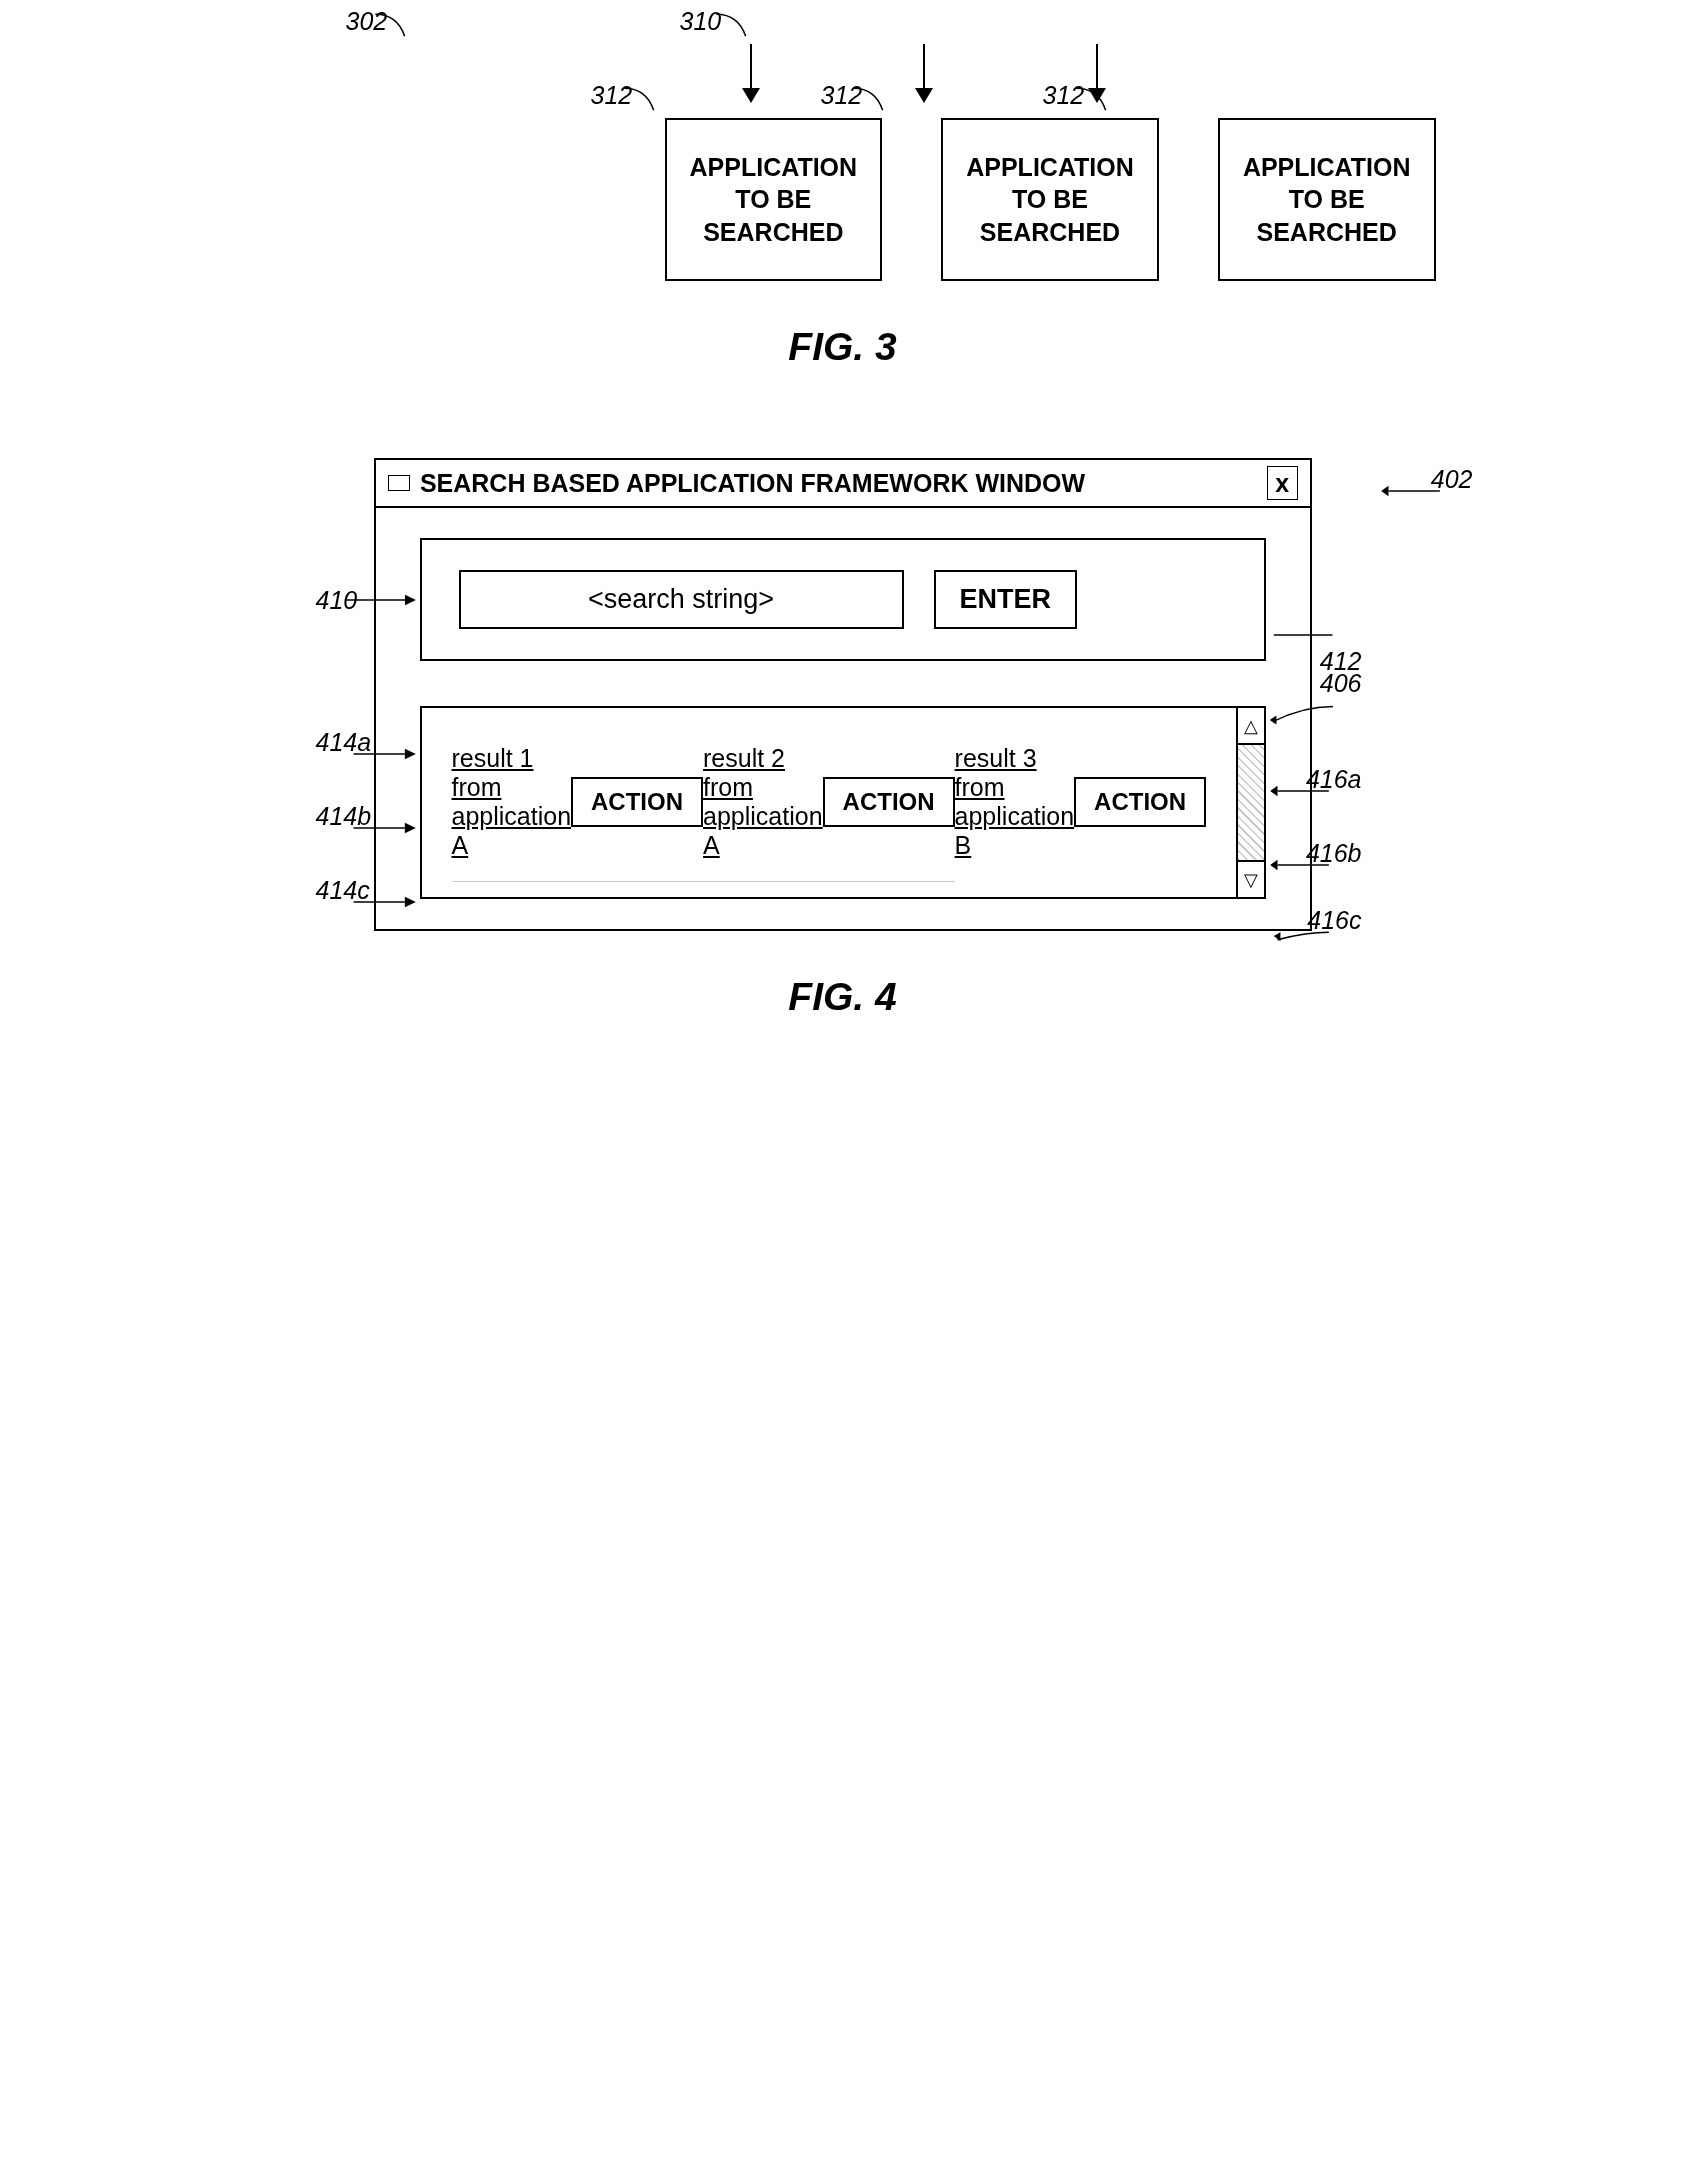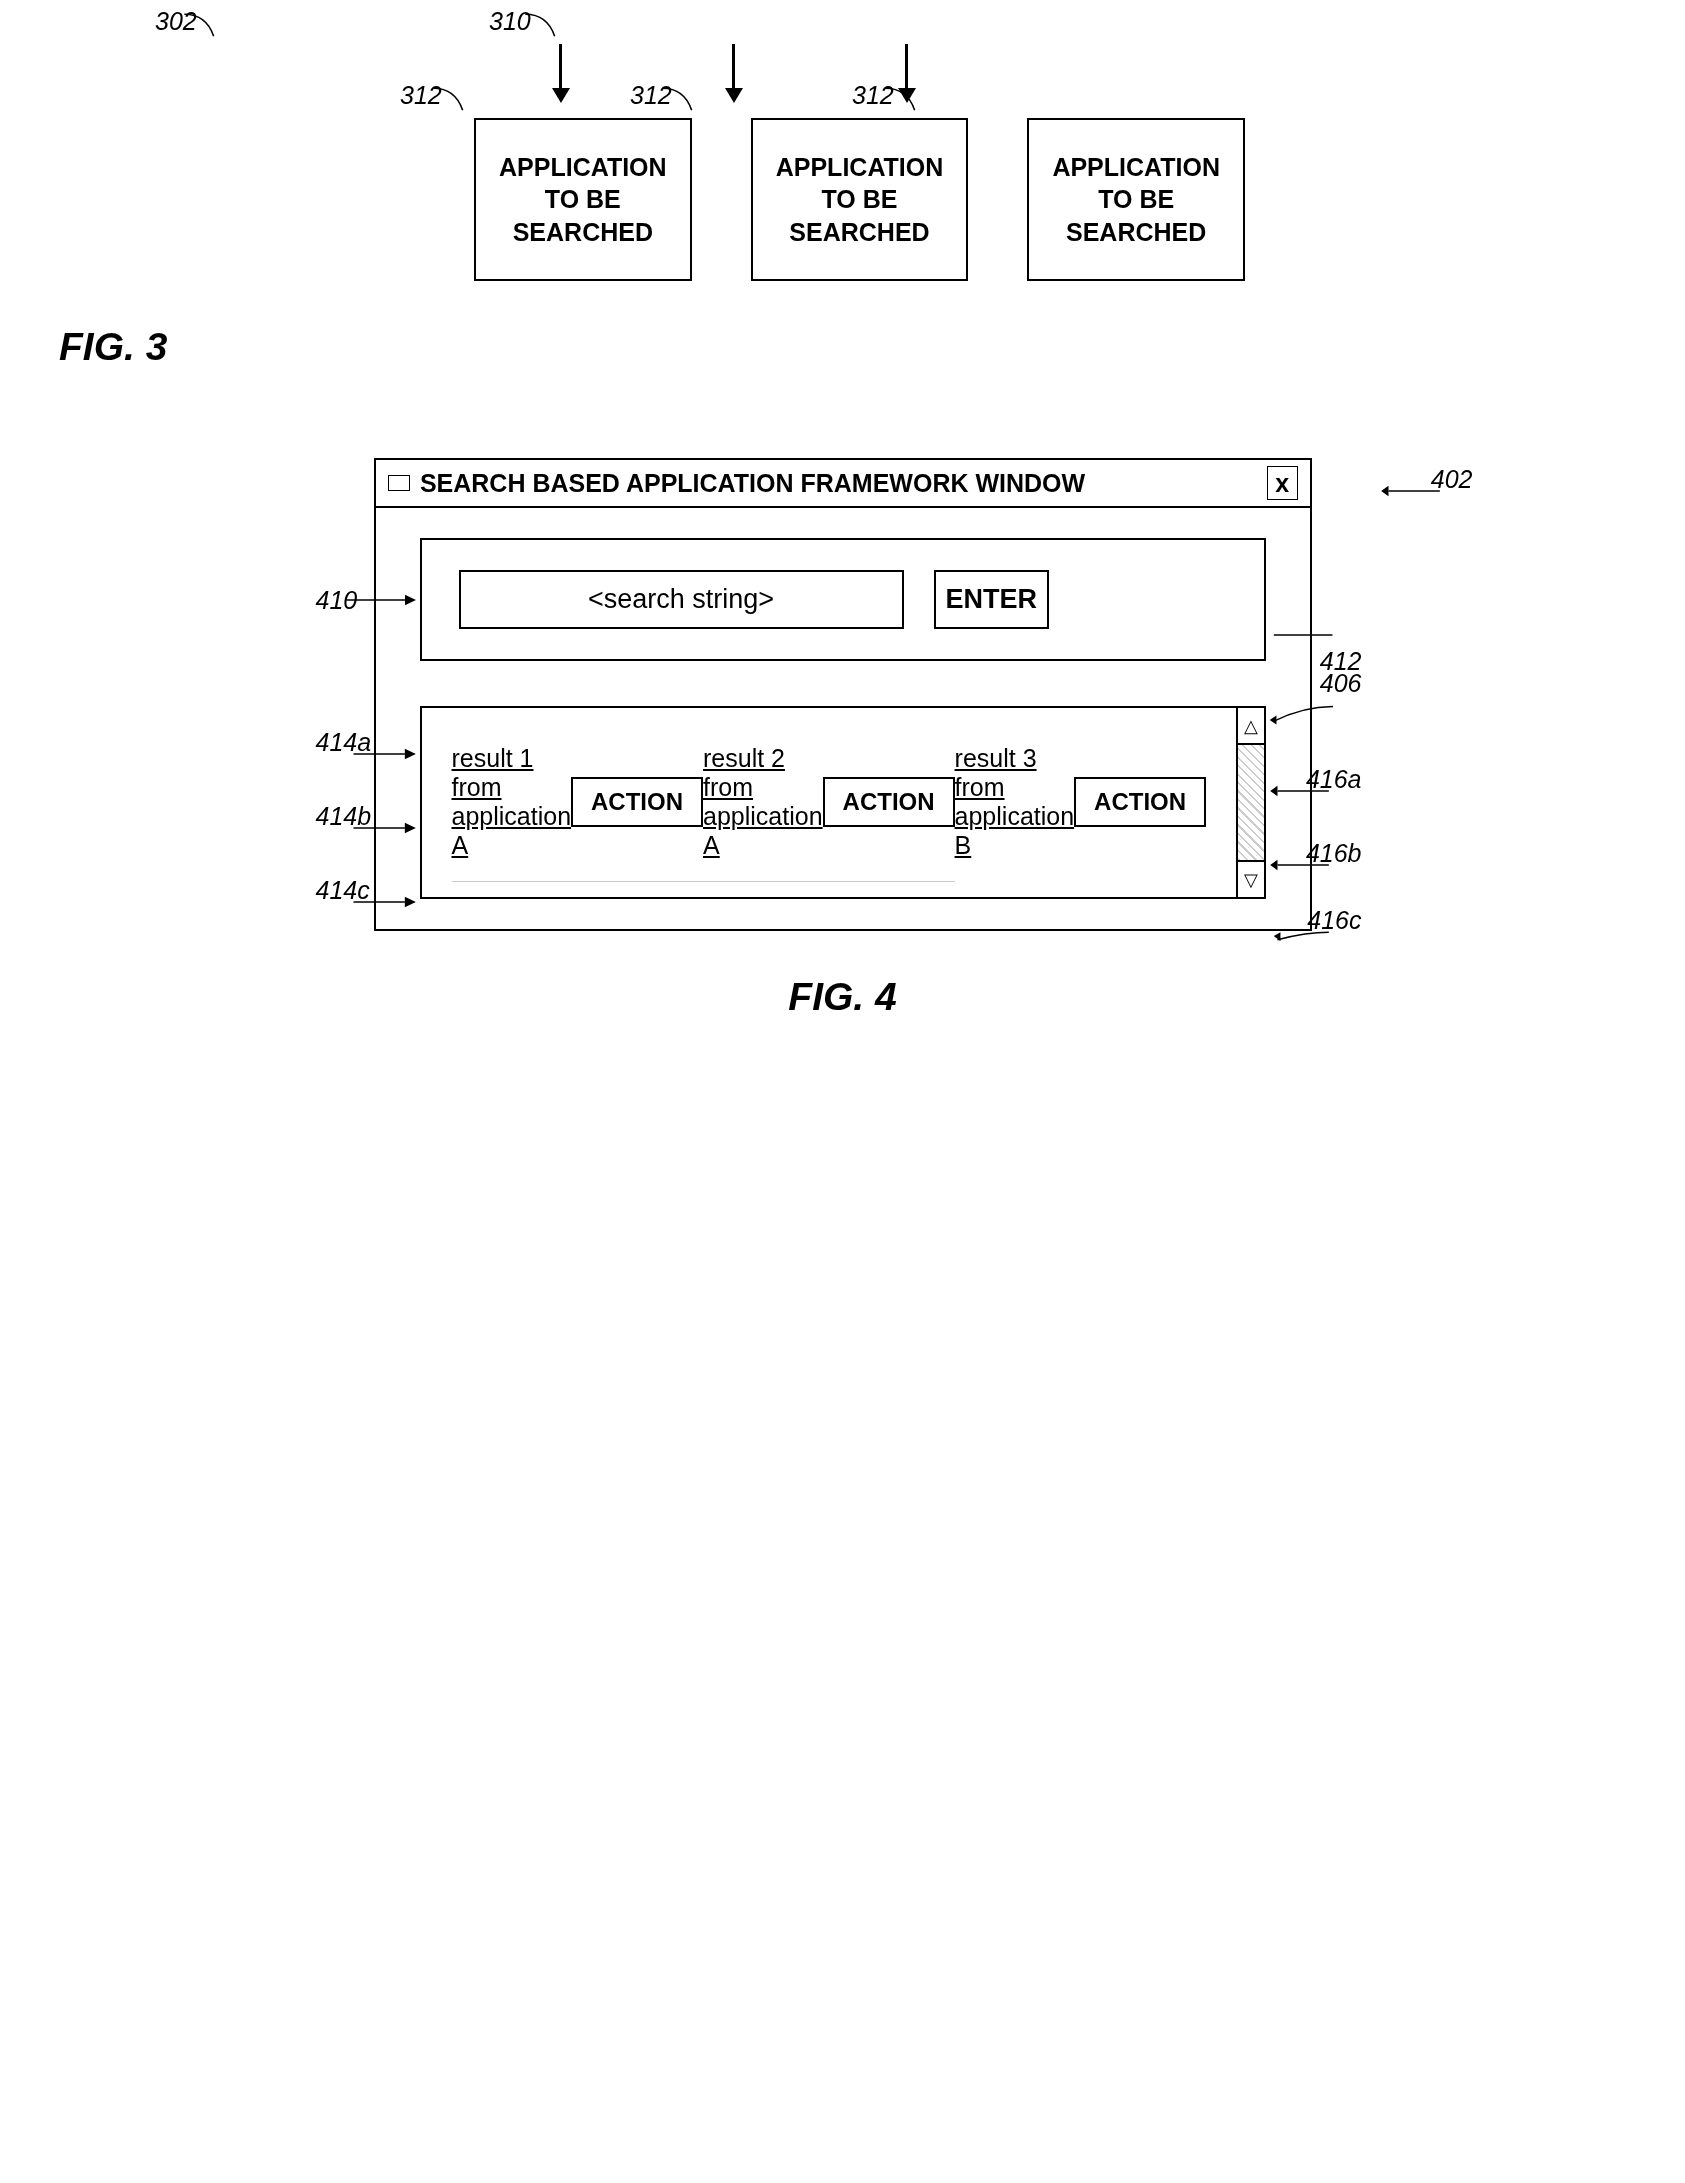--- a/index.html
+++ b/index.html
@@ -19,21 +19,21 @@
       flex-direction: column;
       align-items: center;
       padding: 44px 59px;
     }
 
     
     .fig3-section {
       width: 100%;
       display: flex;
       flex-direction: column;
-      align-items: flex-start;
+      align-items: center;
       margin-bottom: 59px;
     }
 
     
     .top-row {
       display: flex;
       align-items: center;
       gap: 59px;
       margin-bottom: 0px;
       position: relative;
@@ -175,21 +175,21 @@
       border: 2.2px solid #000;
       padding: 12px 22px;
       font-size: 27px;
       width: 445px;
       text-align: center;
       background: #fff;
     }
 
     .enter-button {
       border: 2.2px solid #000;
-      padding: 12px 10px;
+      padding: 12px 24px;
       font-size: 27px;
       font-weight: bold;
       background: #fff;
     }
 
     
     .results-area {
       border: 2.2px solid #000;
       display: flex;
       position: relative;

